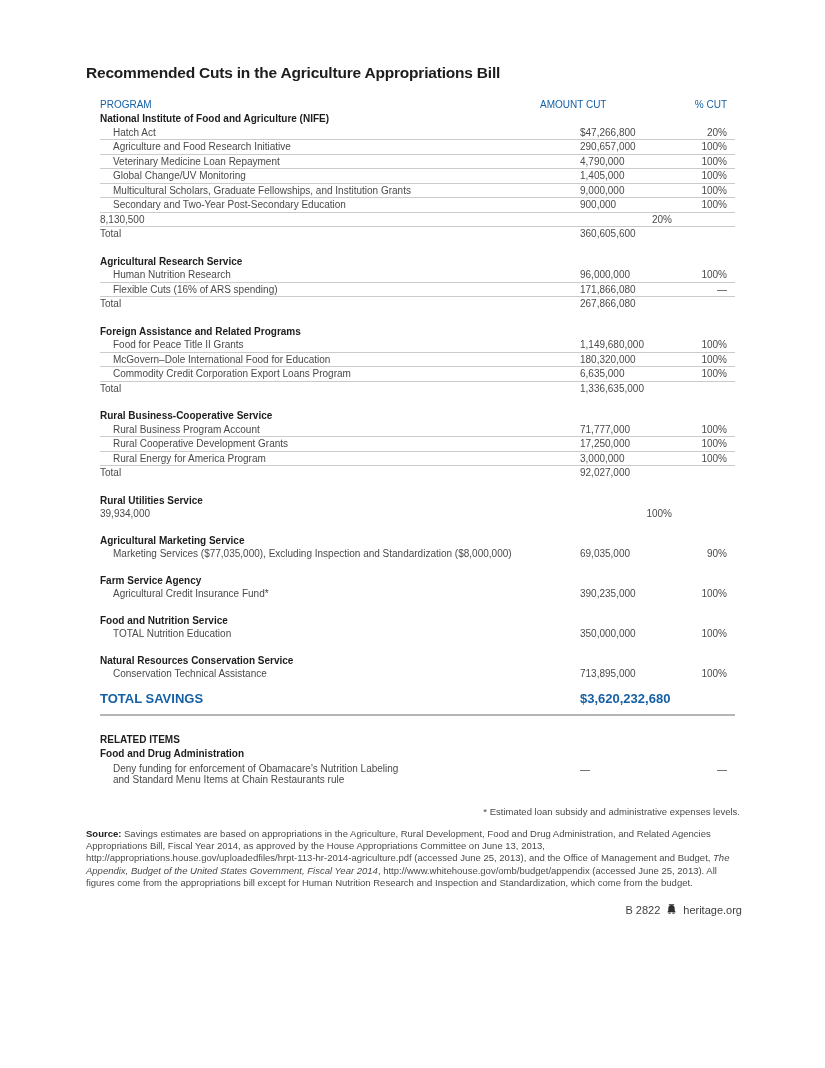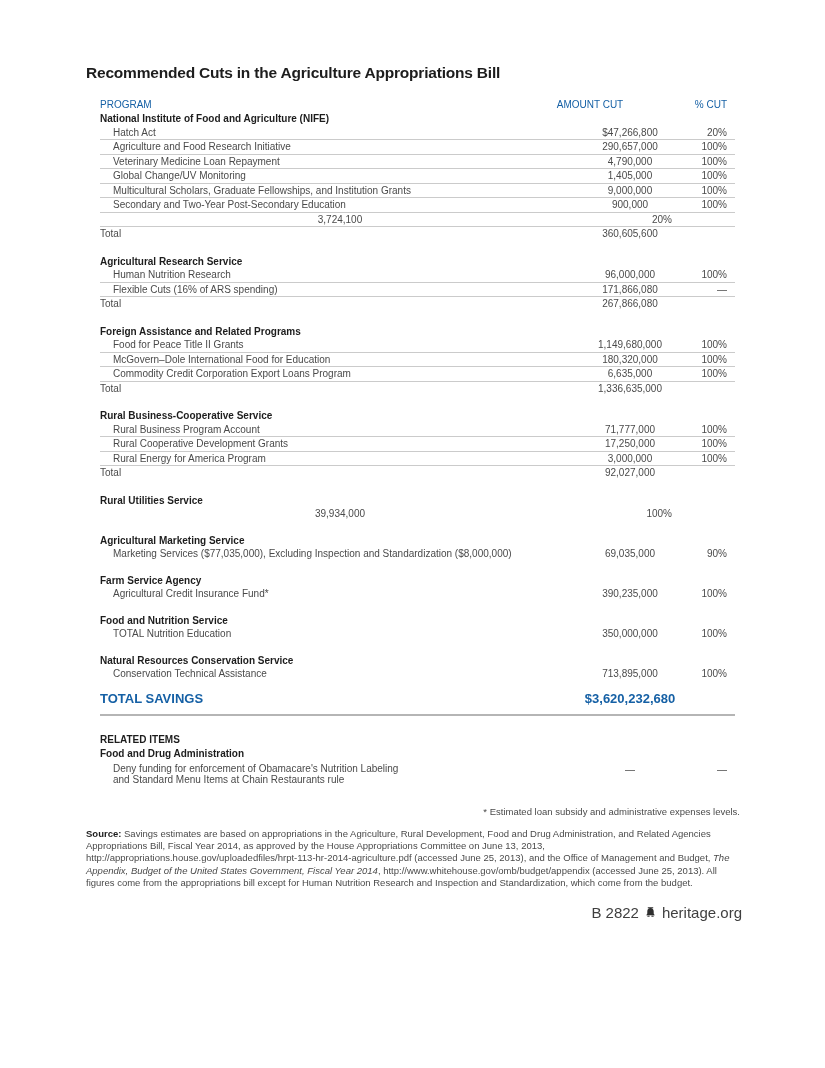--- a/index.html
+++ b/index.html
@@ -10,39 +10,39 @@
   }
   .page { padding:64px 85px 0 86px; }
   .doc-title {
     margin:0; font-size:15.5px; font-weight:700; letter-spacing:-0.2px;
     color:var(--heading_text, #1d1d1d);
   }
   .table-wrap { margin-left:14px; width:635px; margin-top:16px; font-size:10px; }
   .row { display:grid; grid-template-columns:1fr 100px 55px; align-items:baseline; line-height:13.5px; }
   .data-row { border-bottom:1px solid var(--rule, #cbcbcb); }
   .prog { padding-left:13px; }
-  .amt { text-align:center; white-space:nowrap; }
+  .amt { text-align:left; white-space:nowrap; }
   .pct { text-align:right; padding-right:8px; white-space:nowrap; }
   .hdr-row { font-weight:400; color:var(--accent, #1560a5); line-height:14px;gap:40px; }
   .sec-name { font-weight:700; color:var(--heading_text, #1d1d1d); line-height:13.5px; }
   .section { margin-top:13px; }
   .section:first-child { margin-top:0; }
   .total-row { line-height:14.5px; }
   .grand-total { margin-top:10px; font-weight:700; font-size:13px; color:var(--accent, #1560a5); line-height:15px; }
   .thick-rule { height:2px; background:var(--divider, #b5b5b5); margin-top:8px; border:0; }
   .related { margin-top:17px; }
   .related-heading, .related-agency { font-weight:700; color:var(--heading_text, #1d1d1d); line-height:14px; }
   .related-row { align-items:start; margin-top:2px; }
   .related-row .prog { line-height:11.5px; }
   .footnote { margin:20px 0 0 0; font-size:9.5px; line-height:12px;text-align:right; }
   .source-para { margin:10px 0 0 0; font-size:9.5px; line-height:12.4px; width:656px; }
   .source-para b { color:var(--heading_text, #2a2a2a); }
   .doc-footer {
     margin-top:14px; width:656px; display:flex; justify-content:flex-end; align-items:center;
-    gap:6px; font-size:15px; color:#3f3f3f;
+    gap:6px; font-size:11px; color:#3f3f3f;
   }
   .bell { display:inline-block; }
 </style>
 </head>
 <body>
 
 <div class="page">
 
   <h1 class="doc-title">Recommended Cuts in the Agriculture Appropriations Bill</h1>
 
@@ -81,21 +81,21 @@
             <span class="prog">Multicultural Scholars, Graduate Fellowships, and Institution Grants</span>
             <span class="amt">9,000,000</span>
             <span class="pct">100%</span>
           </div>
           <div class="row data-row">
             <span class="prog">Secondary and Two-Year Post-Secondary Education</span>
             <span class="amt">900,000</span>
             <span class="pct">100%</span>
           </div>
           <div class="row data-row">
-            <span class="amt">3,724,100</span>
+            <span class="amt">8,130,500</span>
             <span class="pct">20%</span>
           </div>
           <div class="row total-row">
             <span class="prog-flush">Total</span>
             <span class="amt">360,605,600</span>
             <span class="pct"></span>
           </div>
         </div>
         <div class="section">
           <div class="sec-name">Agricultural Research Service</div>

